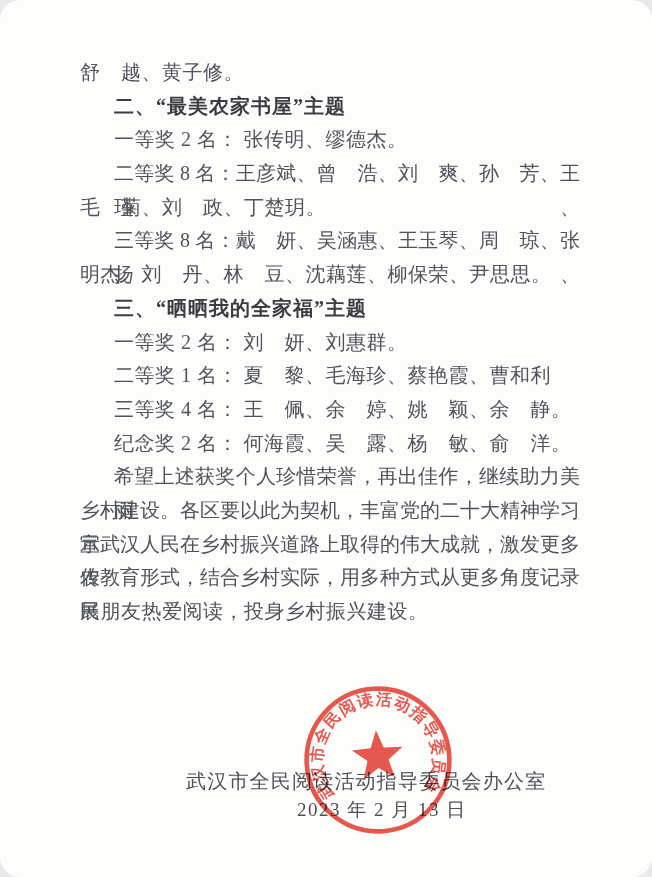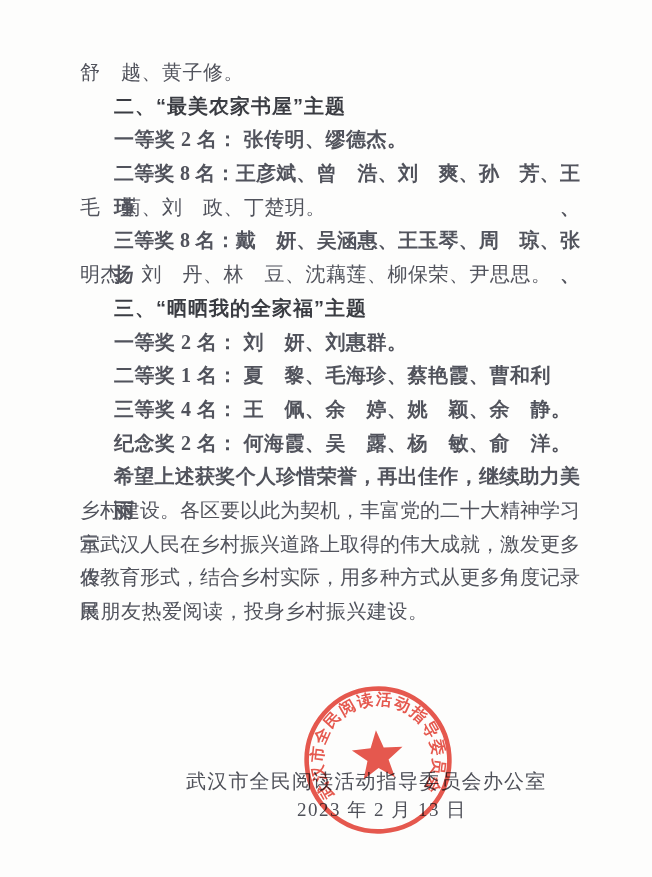--- a/index.html
+++ b/index.html
@@ -9,44 +9,45 @@
   }
   .page {
     position: relative;
     width: 652px;
     height: 877px;
     margin: 0 auto;
     background: #fdfdfc;
     overflow: hidden;
     font-family: "Liberation Serif", "DejaVu Serif", serif;
     color: #50525a;
+    border-radius: 20px;
   }
   .doc-body {
     position: absolute;
     left: 80px;
     top: 56px;
     width: 500px;
   }
   .line {
     height: 33.7px;
     line-height: 33.7px;
     font-size: 20px;
     letter-spacing: 0.5px;
     white-space: pre;
     color: #51535c;
   }
-  .line.indent { padding-left: 34px; font-weight: bold; }
+  .line.indent { padding-left: 34px; }
   .line.fill {
     white-space: normal;
     text-align: justify;
     text-align-last: justify;
     letter-spacing: 0;
   }
   .line.heading {
-    font-family: Liberation Sans, sans-serif;
+    font-family: Liberation Serif, serif;
     font-weight: 700;
     color: #3a3c42;
     letter-spacing: 1px;
   }
   .signature {
     position: absolute;
     left: 186px;
     top: 768px;
     font-size: 20px;
     letter-spacing: 1.2px;

